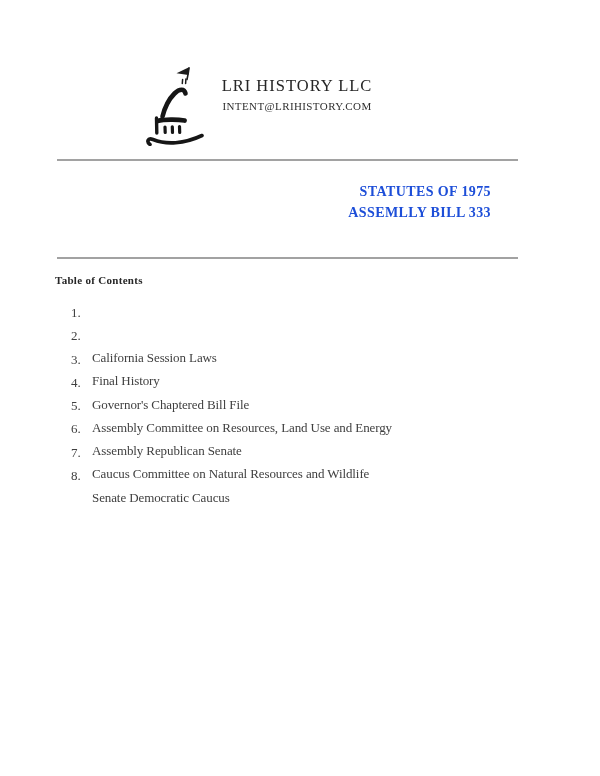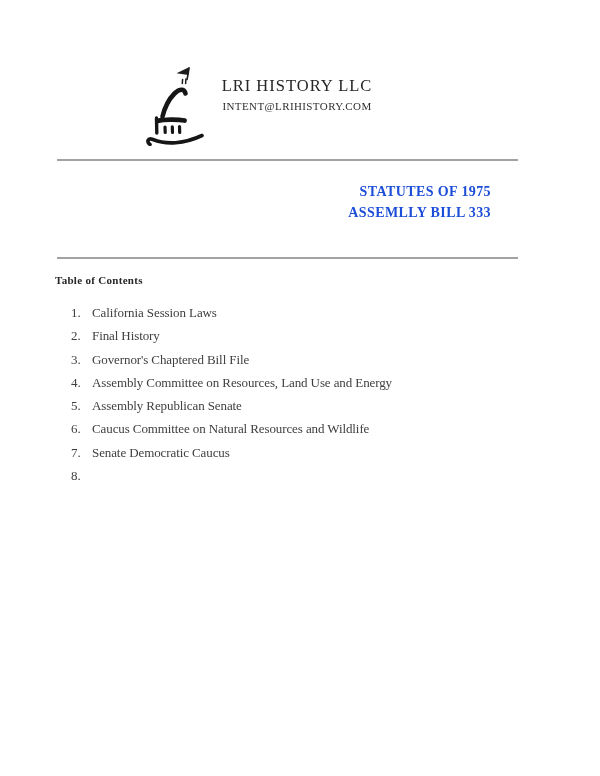--- a/index.html
+++ b/index.html
@@ -30,21 +30,21 @@
   .statute-line { white-space:pre; }
 
   
   .toc-title {
     position:absolute; left:55px; top:274px;
     font-size:11px; font-weight:bold; letter-spacing:0.3px; color:#272727;
   }
   .toc-list { position:absolute; left:71px; top:305px; font-size:13px; letter-spacing:-0.1px; color:#404040; }
   .toc-row { display:flex; height:23.3px; align-items:flex-start; }
   .toc-num { width:13px; margin-right:8px; flex:0 0 auto; }
-  .toc-label { white-space:nowrap; }
+  .toc-label { white-space:nowrap;margin-top:45px; }
 </style>
 </head>
 <body>
 
 <div class="page">
 
   <svg class="logo" viewBox="0 0 64 86" width="64" height="86" aria-hidden="true">
 
     <path d="M45.5,7 L32.5,13.2 L44.3,15 Z" fill="#1c1c1c"></path>
 

